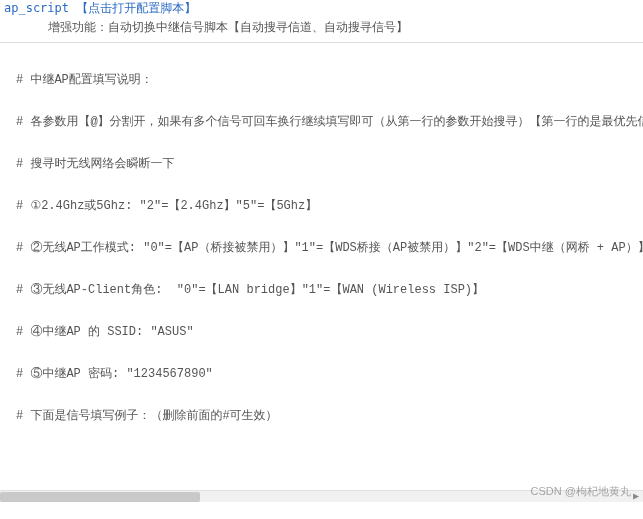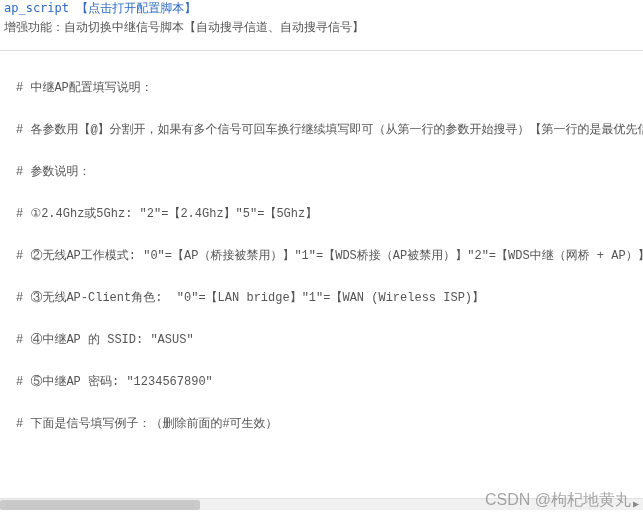--- a/index.html
+++ b/index.html
@@ -20,40 +20,40 @@
       color: #2a6ac4;
       cursor: pointer;
     }
     .header-bracket {
       color: #2a6ac4;
     }
     .subtitle {
       padding: 2px 4px 6px 4px;
       color: #555;
       font-size: 12px;
+      margin-left: 44px;
     }
     .code-area {
       border-top: 1px solid #ddd;
       padding: 6px 4px 6px 16px;
       font-family: Consolas, "Courier New", monospace;
       font-size: 12px;
       line-height: 21px;
       color: #555;
       white-space: pre;
       overflow: hidden;
       height: 460px;
       position: relative;
-      margin-top: 8px;
     }
     .line { white-space: pre; }
     .watermark {
       position: absolute;
       right: 12px;
-      bottom: 8px;
-      font-size: 16px;
+      bottom: 20px;
+      font-size: 11px;
       color: rgba(120,120,120,0.65);
       font-family: "Microsoft YaHei", sans-serif;
       pointer-events: none;
       margin-top: 12px;
     }
     .hscroll {
       position: absolute;
       left: 0; right: 0; bottom: 0;
       height: 12px;
       background: #f1f1f1;
@@ -85,21 +85,21 @@
   <span class="header-link">ap_script</span>
   <span class="header-bracket">【点击打开配置脚本】</span>
 </div>
 <div class="subtitle">
   <span>增强功能：</span><span>自动切换中继信号脚本【自动搜寻信道、自动搜寻信号】</span>
 </div>
 
 <div class="code-area">
 <div class="line"># 中继AP配置填写说明：</div>
 <div class="line"># 各参数用【@】分割开，如果有多个信号可回车换行继续填写即可（从第一行的参数开始搜寻）【第一行的是最优先信号</div>
-<div class="line"># 参数说明：</div>
+<div class="line"># 搜寻时无线网络会瞬断一下</div>
 <div class="line"># ①2.4Ghz或5Ghz: "2"=【2.4Ghz】"5"=【5Ghz】</div>
 <div class="line"># ②无线AP工作模式: "0"=【AP（桥接被禁用）】"1"=【WDS桥接（AP被禁用）】"2"=【WDS中继（网桥 + AP）】</div>
 <div class="line"># ③无线AP-Client角色:  "0"=【LAN bridge】"1"=【WAN (Wireless ISP)】</div>
 <div class="line"># ④中继AP 的 SSID: "ASUS"</div>
 <div class="line"># ⑤中继AP 密码: "1234567890"</div>
 <div class="line"># 下面是信号填写例子：（删除前面的#可生效）</div>
 
 
 
 <div class="line"></div>

